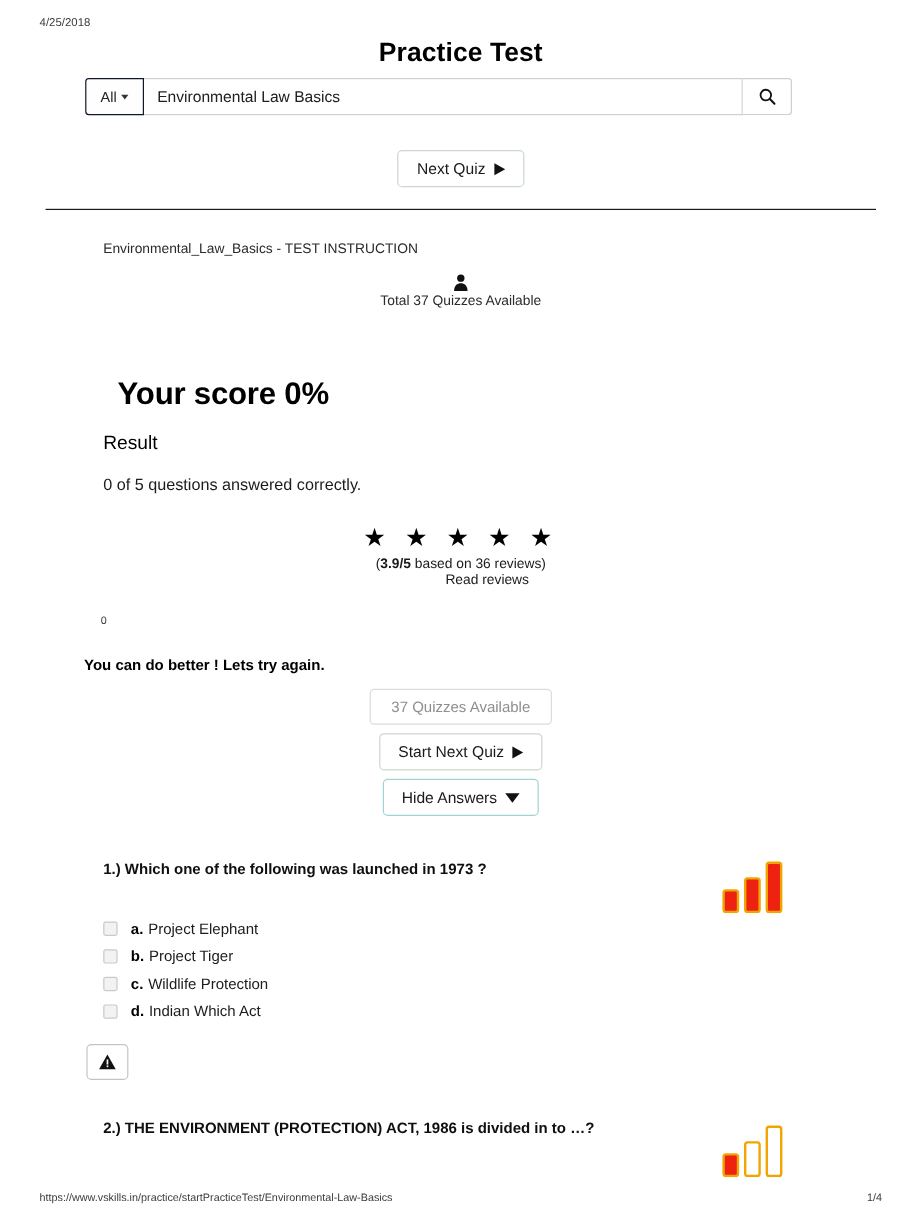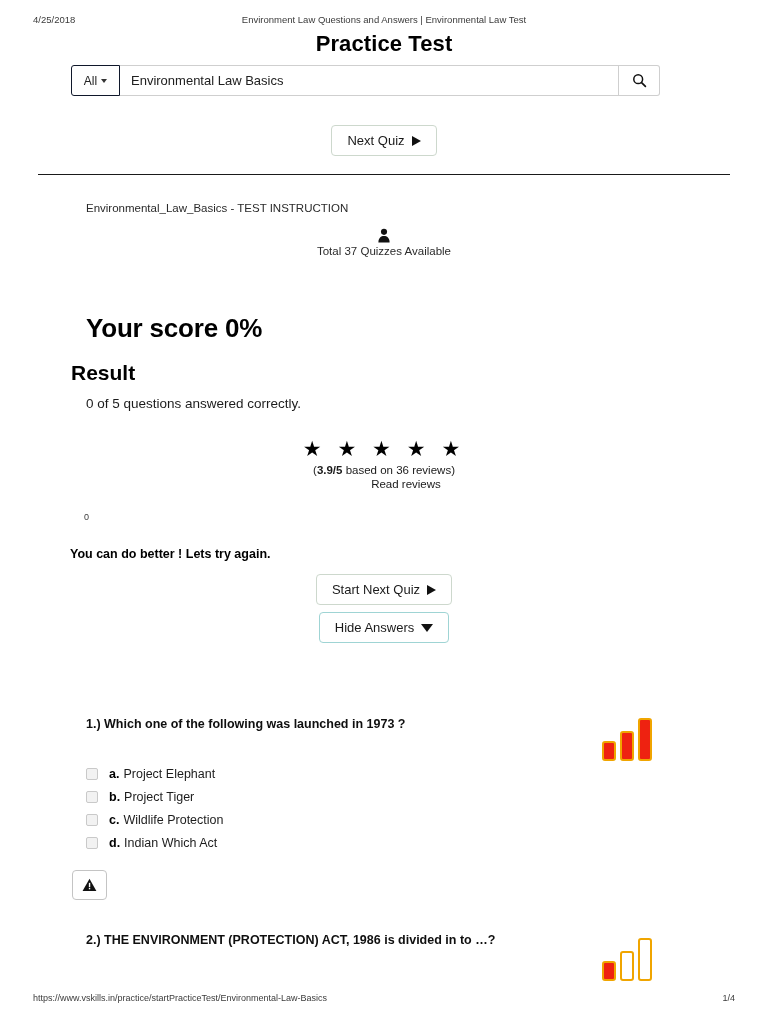--- a/index.html
+++ b/index.html
@@ -179,31 +179,31 @@
   }
   .quiz-meta-label {
     font-size: 11.5px;
     color: #2b2b2b;
   }
 
   
   .score-heading {
     position: absolute;
     top: 313px;
-    left: 86px;
+    left: 98px;
     font-size: 26px;
     font-weight: bold;
     letter-spacing: -0.2px;
   }
   .result-heading {
     position: absolute;
     top: 361px;
-    left: 71px;
-    font-size: 21px;
-    font-weight: bold;
+    left: 86px;
+    font-size: 16px;
+    font-weight: normal;
   }
   .result-sub {
     position: absolute;
     top: 396px;
     left: 86px;
     font-size: 13.5px;
     color: #1c1c1c;
   }
 
   
@@ -364,21 +364,20 @@
     color: #3b3b3b;
   }
   .footer .url { position: absolute; left: 33px; top: 0; }
   .footer .pageno { position: absolute; right: 33px; top: 0; }
 </style>
 </head>
 <body>
 
 <div class="print-header">
   <span class="date">4/25/2018</span>
-  <span class="doc-title">Environment Law Questions and Answers | Environmental Law Test</span>
 </div>
 
 <div class="page-title">Practice Test</div>
 
 <div class="searchbar">
   <div class="search-scope">
     <span>All</span>
     <span class="caret"></span>
   </div>
   <input class="search-input" type="text" value="Environmental Law Basics" style="">
@@ -417,20 +416,23 @@
   <div class="stars">★ ★ ★ ★ ★</div>
   <div class="rating-text"><span>(</span><b>3.9/5</b><span> based on 36 reviews)</span></div>
   <div class="read-reviews">Read reviews</div>
 </div>
 
 <div class="zero-marker">0</div>
 
 <div class="encouragement">You can do better ! Lets try again.</div>
 
 <div class="actions">
+  <button class="pill-muted">
+    <span>37 Quizzes Available</span>
+  </button>
   <button class="btn-outline btn-green">
     <span>Start Next Quiz</span>
     <span class="tri-right"></span>
   </button>
   <button class="btn-outline btn-teal">
     <span>Hide Answers</span>
     <span class="tri-down"></span>
   </button>
 </div>
 

